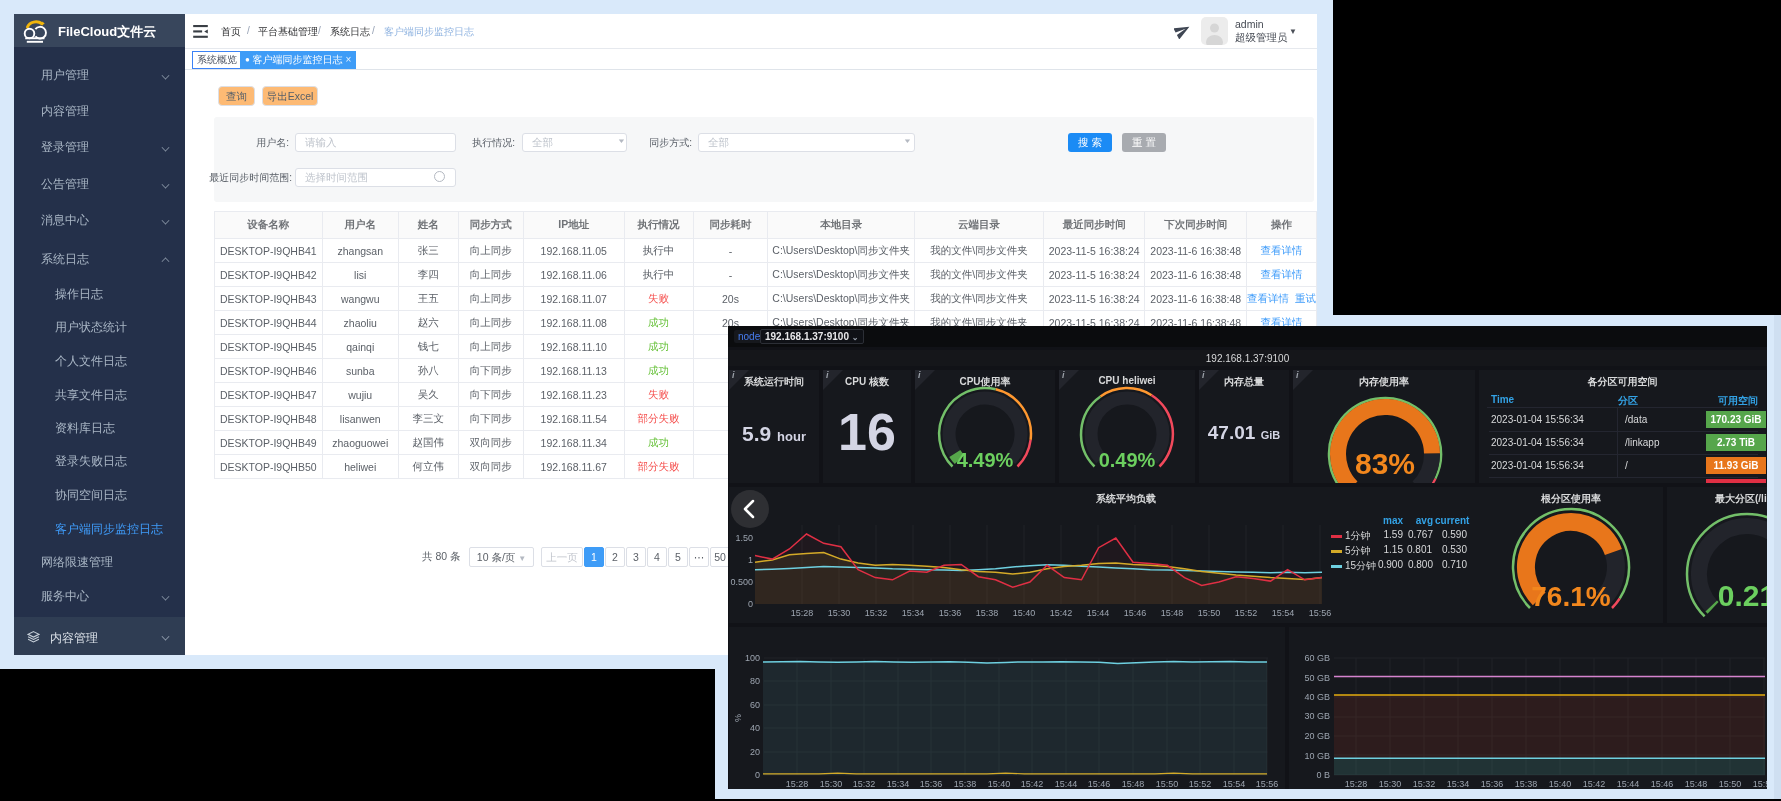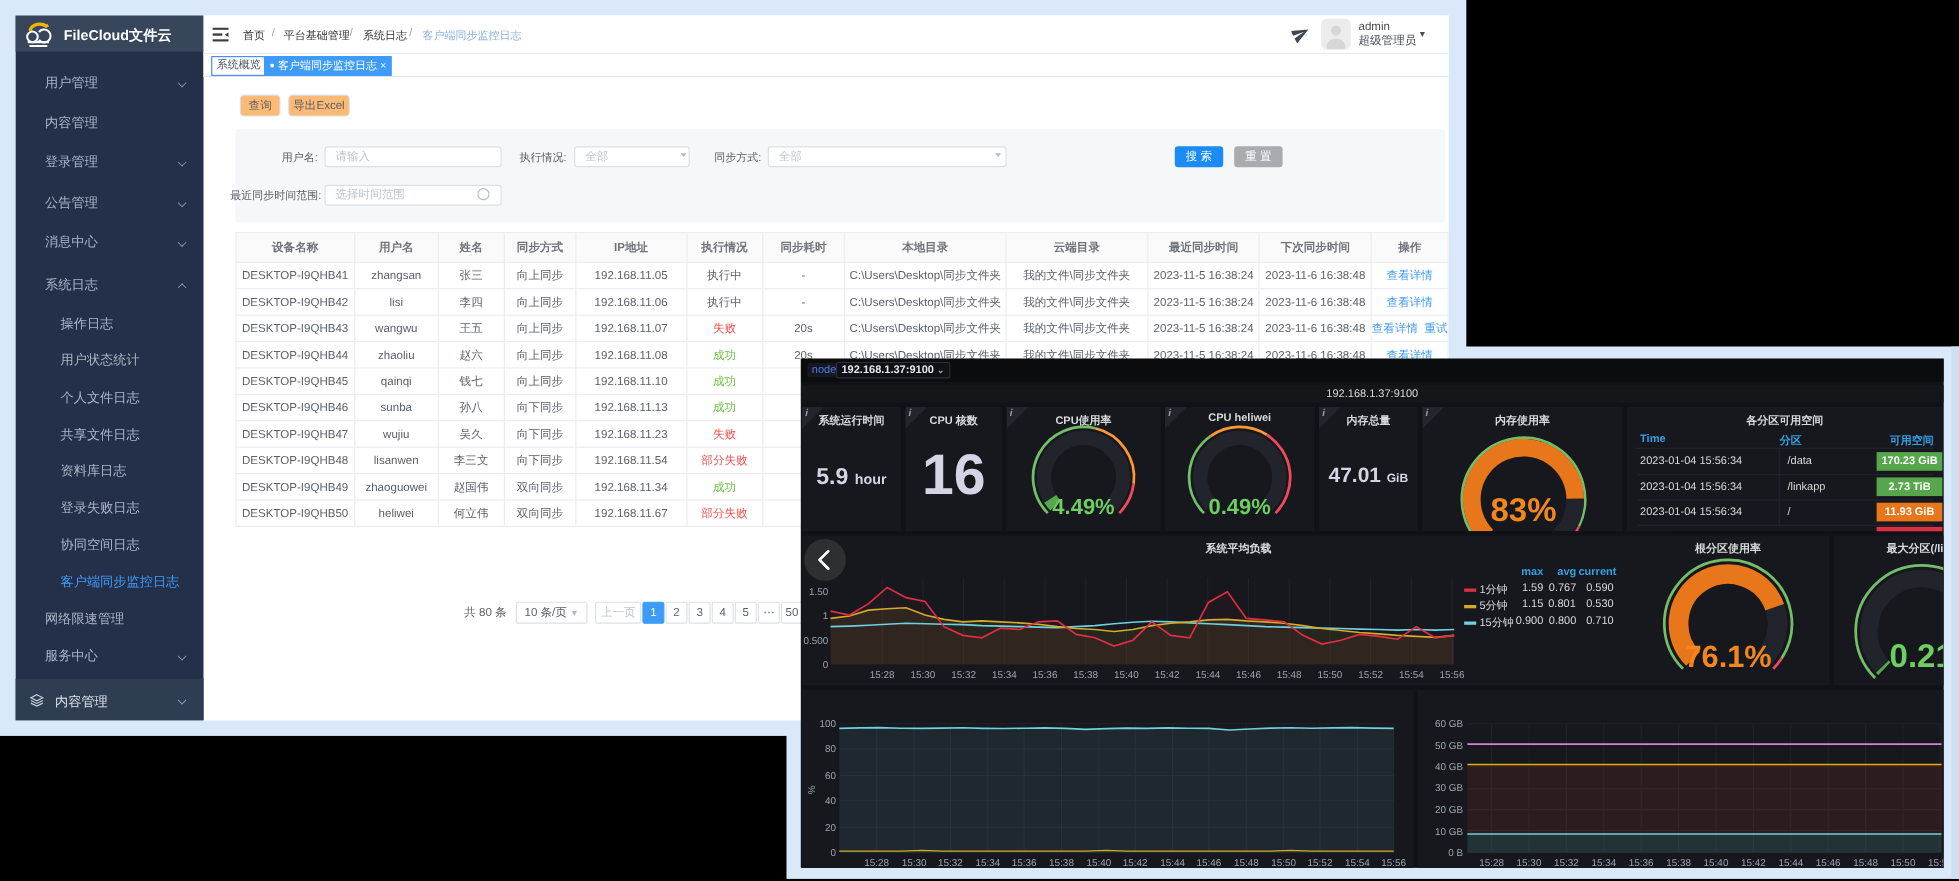--- a/index.html
+++ b/index.html
@@ -503,21 +503,21 @@
           <span style="position:absolute;left:0;top:6px;width:11px;height:3px;background:#e02f44;"></span>
     <span style="position:absolute;left:14px;letter-spacing:0;">1分钟</span>
           <span style="position:absolute;left:44px;width:28px;text-align:right;">1.59</span>
     <span style="position:absolute;left:76px;width:26px;text-align:right;">0.767</span>
           <span style="position:absolute;left:104px;width:32px;text-align:right;">0.590</span>
         </div>
         <div style="position:relative;height:15px;">
           <span style="position:absolute;left:0;top:6px;width:11px;height:3px;background:#d4aa28;"></span>
     <span style="position:absolute;left:14px;letter-spacing:0;">5分钟</span>
           <span style="position:absolute;left:44px;width:28px;text-align:right;">1.15</span>
-    <span style="position:absolute;left:76px;width:26px;text-align:center;">0.801</span>
+    <span style="position:absolute;left:76px;width:26px;text-align:left;">0.801</span>
           <span style="position:absolute;left:104px;width:32px;text-align:right;">0.530</span>
         </div>
         <div style="position:relative;height:15px;">
           <span style="position:absolute;left:0;top:6px;width:11px;height:3px;background:#6ed0e0;"></span>
     <span style="position:absolute;left:14px;letter-spacing:0;">15分钟</span>
           <span style="position:absolute;left:44px;width:28px;text-align:right;">0.900</span>
     <span style="position:absolute;left:76px;width:26px;text-align:right;">0.800</span>
           <span style="position:absolute;left:104px;width:32px;text-align:right;">0.710</span>
         </div>
       </div>

